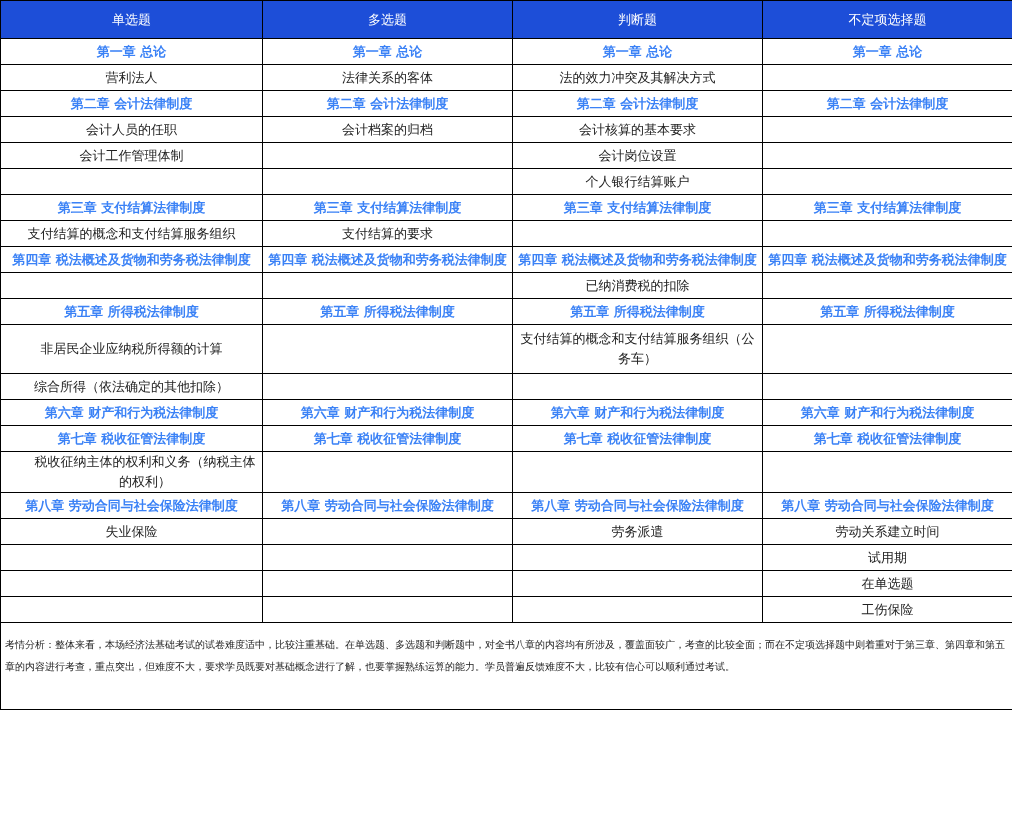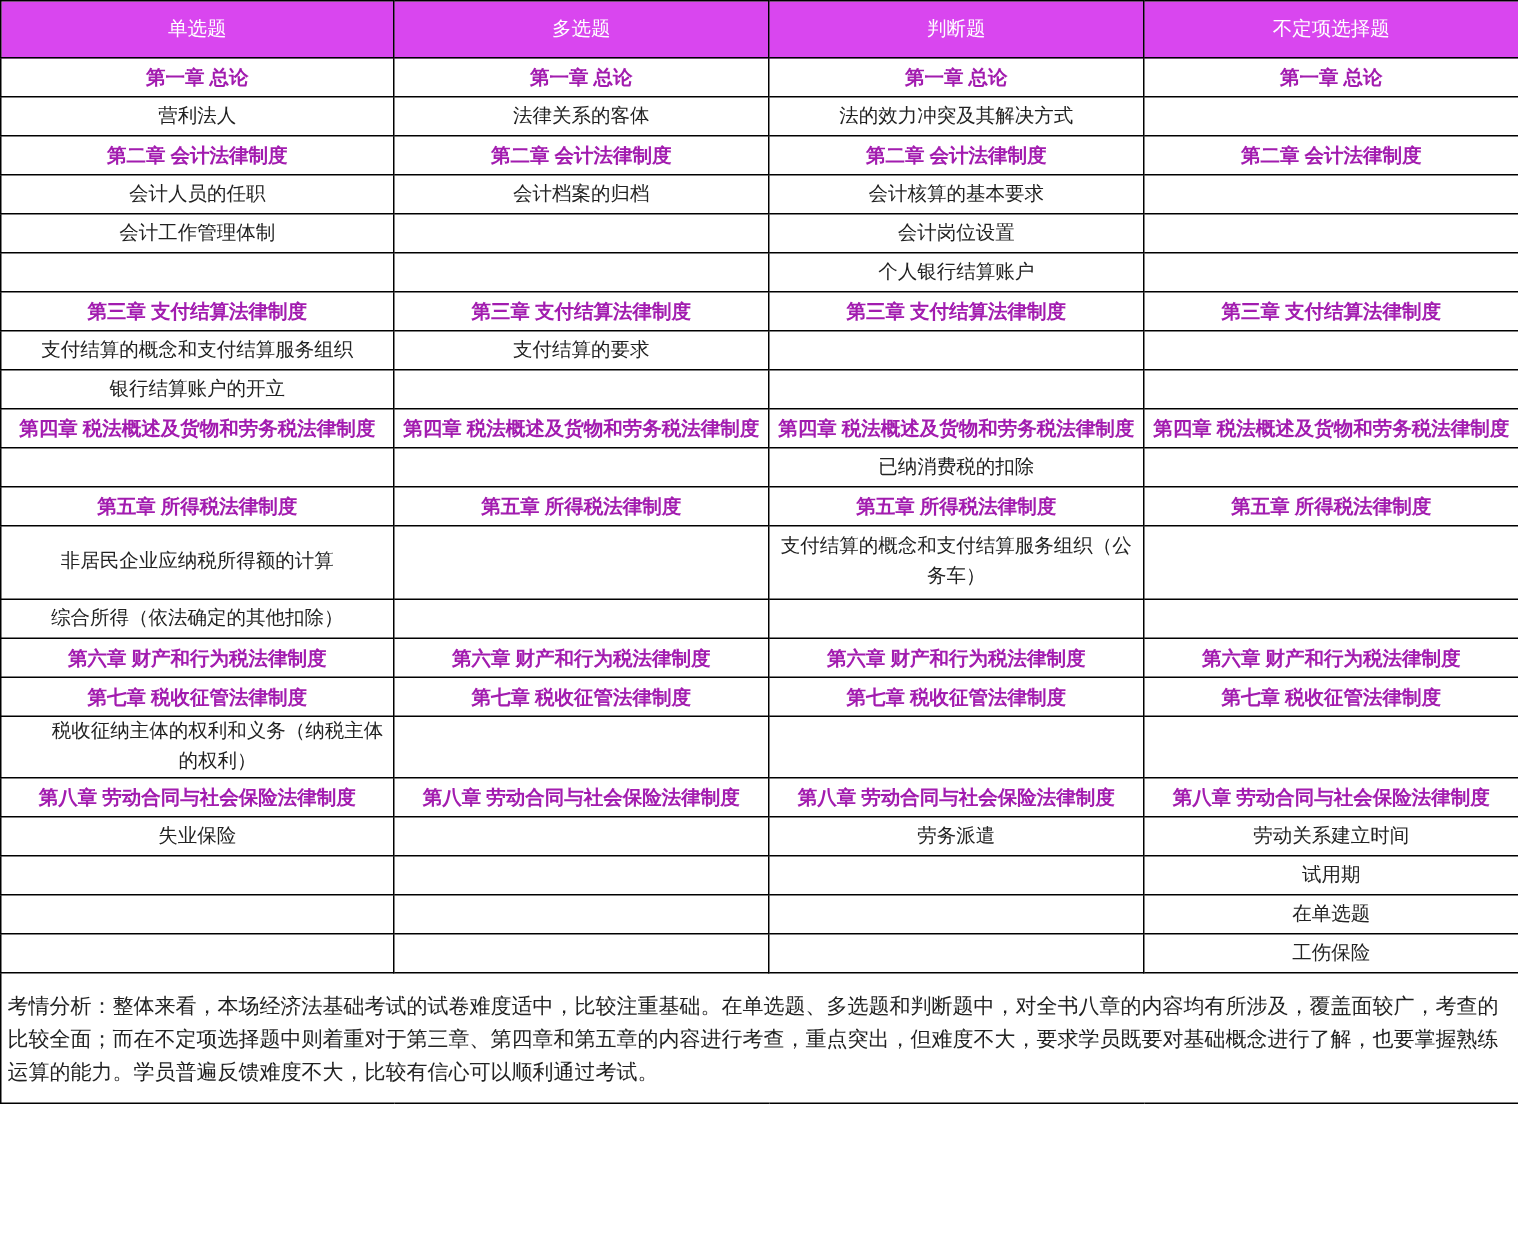--- a/index.html
+++ b/index.html
@@ -3,26 +3,26 @@
 <meta charset="utf-8">
 <style>
   html, body { margin: 0; padding: 0; background: #ffffff; }
   body { width: 1012px; height: 840px; overflow: hidden; font-family: "DejaVu Sans", "Liberation Sans", sans-serif; }
   table { border-collapse: collapse; width: 1012px; table-layout: fixed; }
   col.c1 { width: 262px; }
   col.c2 { width: 250px; }
   col.c3 { width: 250px; }
   col.c4 { width: 250px; }
   th, td { border: 1px solid #000; text-align: center; vertical-align: middle; color: #222; font-size: 13px; padding: 0 4px; box-sizing: border-box; line-height: 20px; }
-  th { background: #d946ef; color: #ffffff; font-weight: normal; height: 38px; font-size: 13px; }
+  th { background: #1d4ed8; color: #ffffff; font-weight: normal; height: 38px; font-size: 13px; }
   td { height: 26px; }
-  tr.chapter td { font-weight: bold; color: #a21caf; font-family: Liberation Serif, serif; }
+  tr.chapter td { font-weight: bold; color: #3b82f6; }
   tr.tall49 td { height: 49px; }
   tr.tall40 td { height: 40px; padding-left: 31px; }
-  td.notes { text-align: left; vertical-align: top; padding: 11px 4px 6px 4px; line-height: 22px; font-size: 14px; height: 87px; }
+  td.notes { text-align: left; vertical-align: top; padding: 11px 4px 6px 4px; line-height: 22px; font-size: 10px; height: 87px; }
 </style>
 </head>
 <body>
 
 <table>
   <colgroup>
     <col class="c1">
       <col class="c2">
       <col class="c3">
       <col class="c4">
@@ -74,26 +74,20 @@
       </tr>
       <tr class="chapter">
         <td>第三章 支付结算法律制度</td>
         <td>第三章 支付结算法律制度</td>
         <td>第三章 支付结算法律制度</td>
         <td>第三章 支付结算法律制度</td>
       </tr>
       <tr>
         <td>支付结算的概念和支付结算服务组织</td>
         <td>支付结算的要求</td>
-        <td></td>
-        <td></td>
-      </tr>
-      <tr>
-        <td>银行结算账户的开立</td>
-        <td></td>
         <td></td>
         <td></td>
       </tr>
       <tr class="chapter">
         <td>第四章 税法概述及货物和劳务税法律制度</td>
         <td>第四章 税法概述及货物和劳务税法律制度</td>
         <td>第四章 税法概述及货物和劳务税法律制度</td>
         <td>第四章 税法概述及货物和劳务税法律制度</td>
       </tr>
       <tr>

